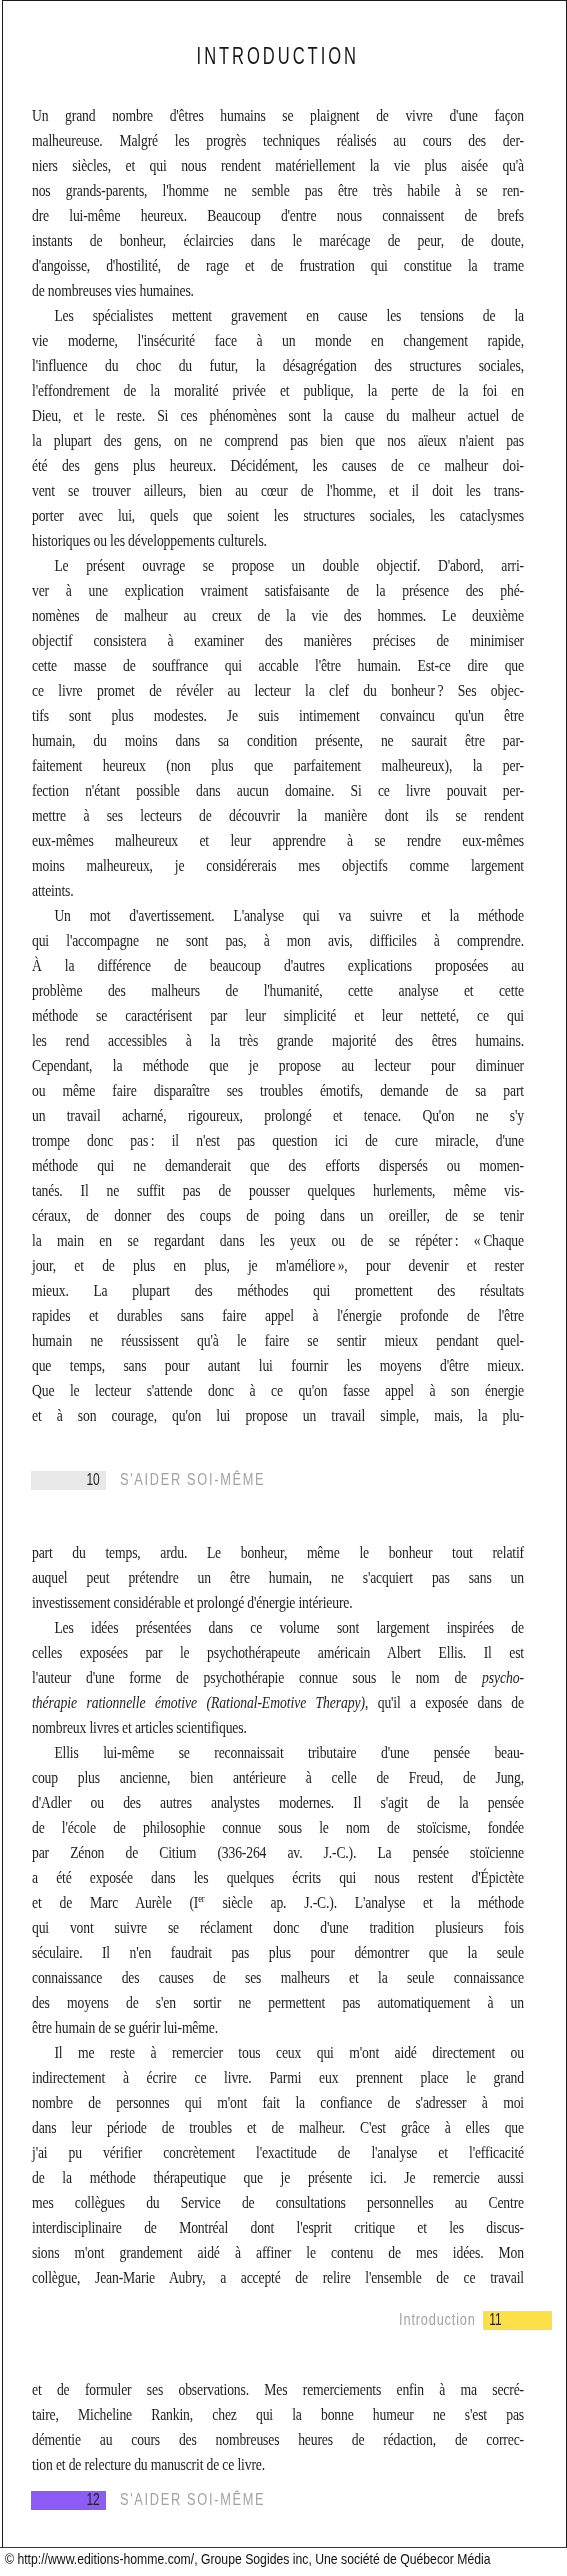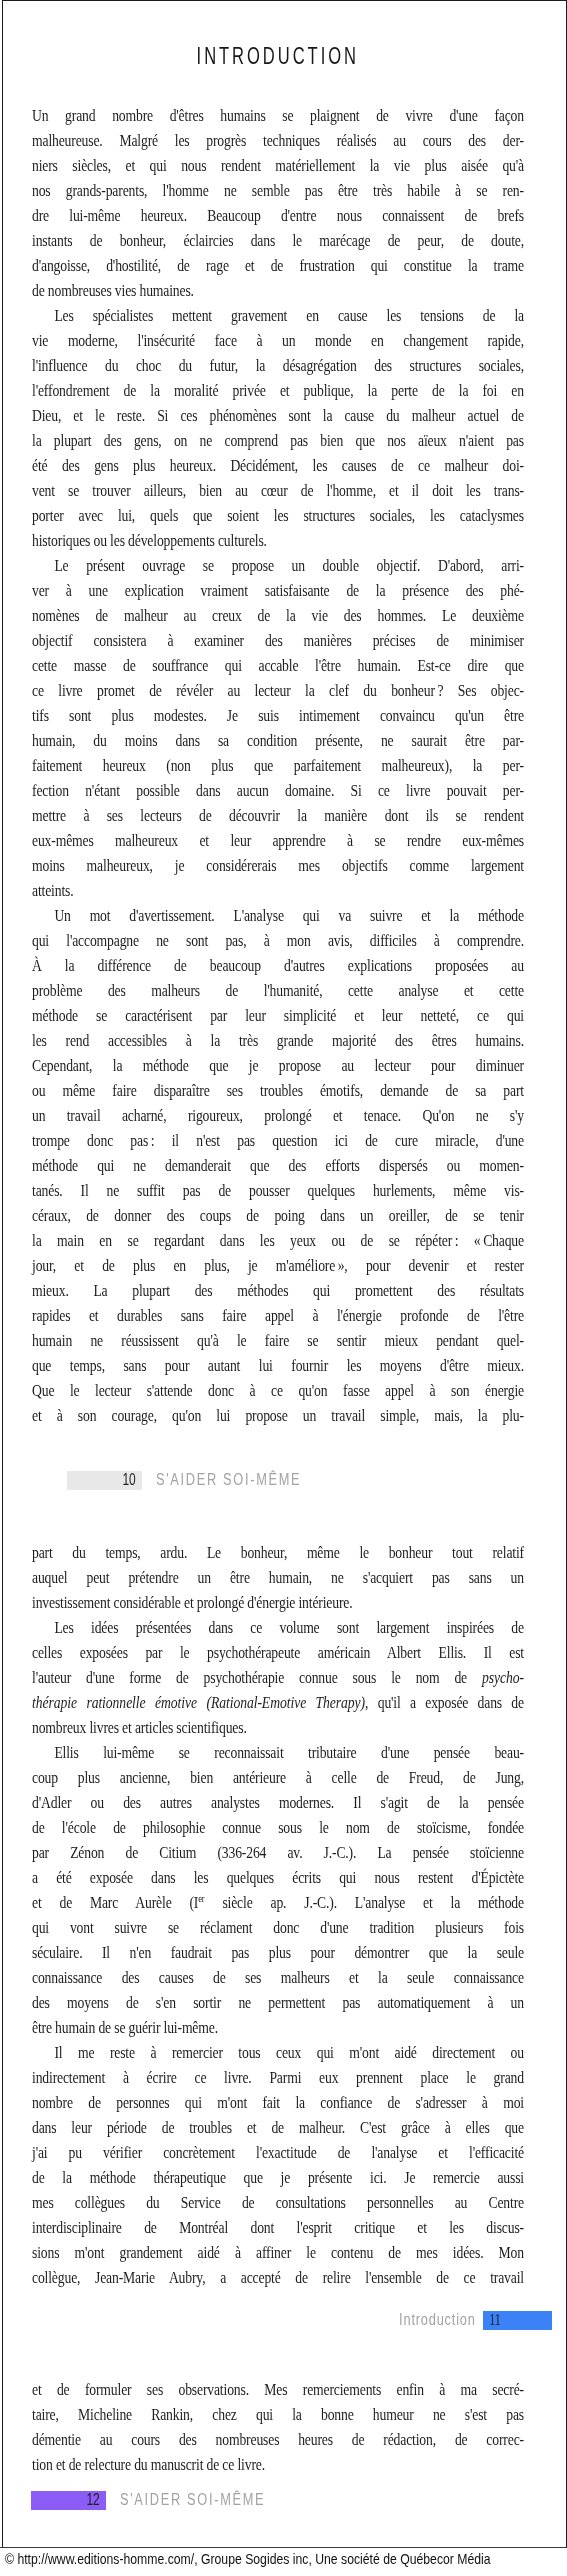--- a/index.html
+++ b/index.html
@@ -23,21 +23,21 @@
   .p10{top:103px}.p11{top:1540px}.p12{top:2377px}
   .line{
     font-size:16.5px;line-height:25px;height:25px;letter-spacing:-0.2px;
     text-align:justify;text-align-last:justify;white-space:normal;
   }
   .line.pl{text-align-last:left;}
   .line.ind{text-indent:27px;}
   .line em{font-style:italic;letter-spacing:-0.1px;}
   .line sup{font-size:0.62em;vertical-align:super;line-height:0;}
   .footer{position:absolute;font-family:"Liberation Sans", sans-serif;white-space:nowrap;}
-  .f10{top:1471px;left:31px;margin-left:36px;}
+  .f10{top:1471px;left:31px;}
   .f12{top:2491px;left:31px;}
   .f11{top:2311px;left:32px;width:520px;text-align:right;}
   .badge{display:inline-block;width:75px;height:18.6px;vertical-align:top;}
   .badge .num{
     display:block;text-align:right;padding-right:8.3px;font-size:16px;line-height:18.6px;
     color:#1f1f1f;transform:scaleX(0.75);transform-origin:right center;
   }
   .badge-r{width:69px;}
   .badge-r .num{text-align:left;padding-left:8.3px;padding-right:0;transform-origin:left center;}
   .running{
@@ -156,21 +156,21 @@
         <div class="line">nombre de personnes qui m'ont fait la confiance de s'adresser à moi</div>
         <div class="line">dans leur période de troubles et de malheur. C'est grâce à elles que</div>
         <div class="line">j'ai pu vérifier concrètement l'exactitude de l'analyse et l'efficacité</div>
         <div class="line">de la méthode thérapeutique que je présente ici. Je remercie aussi</div>
         <div class="line">mes collègues du Service de consultations personnelles au Centre</div>
         <div class="line">interdisciplinaire de Montréal dont l'esprit critique et les discus-</div>
         <div class="line">sions m'ont grandement aidé à affiner le contenu de mes idées. Mon</div>
         <div class="line">collègue, Jean-Marie Aubry, a accepté de relire l'ensemble de ce travail</div>
       </div>
     </div>
-    <div class="footer f11"><span class="running running-r" style="color: rgb(163, 163, 163);">Introduction</span><span class="badge badge-r" style="background: #3b82f6; font-family: Liberation Serif, serif;"><span class="num">11</span></span></div>
+    <div class="footer f11"><span class="running running-r" style="color: rgb(163, 163, 163);">Introduction</span><span class="badge badge-r" style="background: #fde047;"><span class="num">11</span></span></div>
     <div class="text-block p12">
       <div>
         <div class="line">et de formuler ses observations. Mes remerciements enfin à ma secré-</div>
         <div class="line">taire, Micheline Rankin, chez qui la bonne humeur ne s'est pas</div>
         <div class="line">démentie au cours des nombreuses heures de rédaction, de correc-</div>
         <div class="line pl">tion et de relecture du manuscrit de ce livre.</div>
       </div>
     </div>
     <div class="footer f12"><span class="badge" style="background: #8b5cf6;"><span class="num">12</span></span><span class="running" style="color: rgb(163, 163, 163);">S'AIDER SOI-MÊME</span></div>
   </div>

